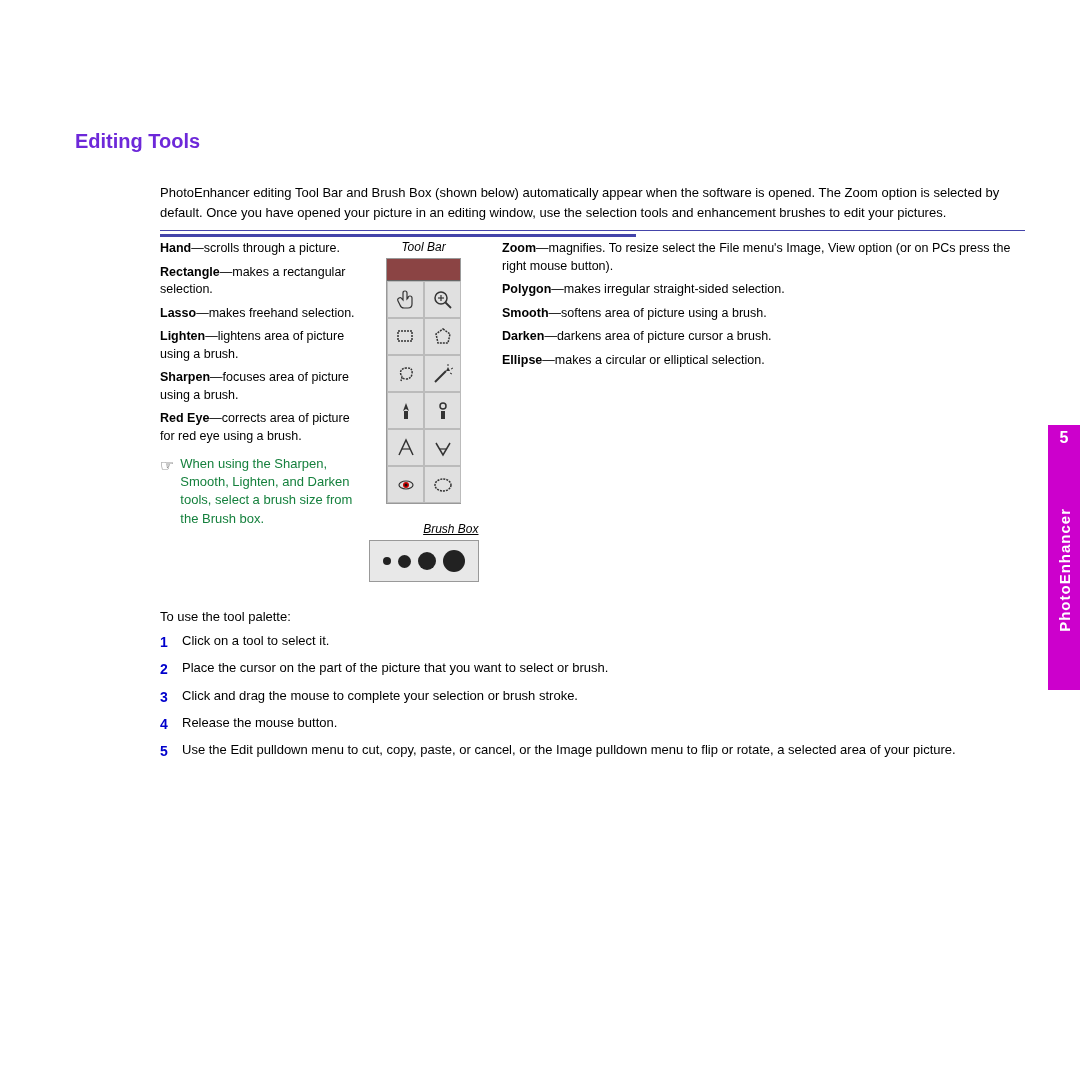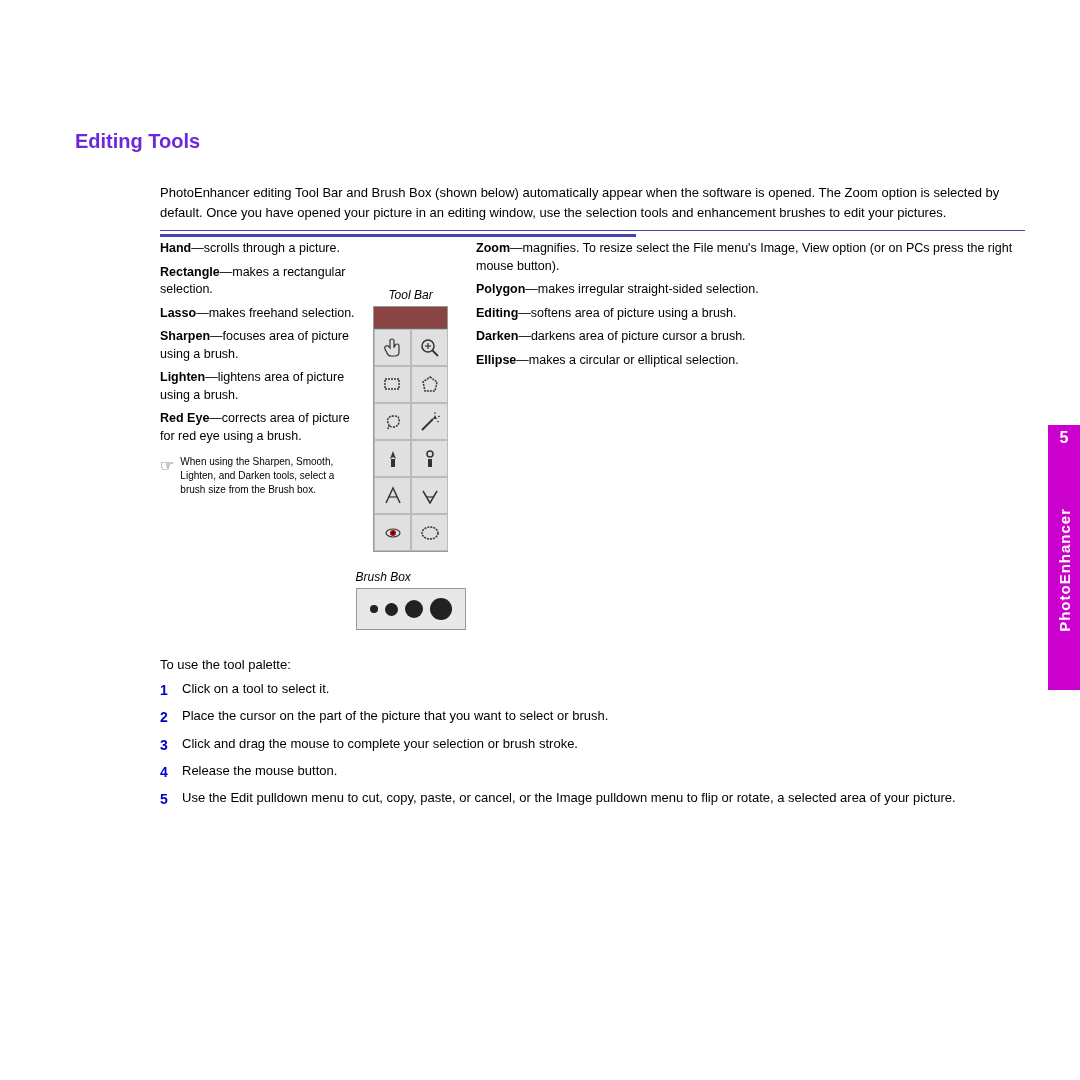--- a/index.html
+++ b/index.html
@@ -102,21 +102,21 @@
       margin-bottom: 18px;
       margin-top: 30px;
     }
 
     
     .tool-content-area {
       margin-left: 160px;
       margin-right: 55px;
       display: flex;
       flex-direction: row;
-      gap: 3px;
+      gap: 16px;
       position: relative;
     }
 
     
     .tool-left-col {
       width: 195px;
       flex-shrink: 0;
     }
 
     .tool-item {
@@ -130,21 +130,20 @@
     }
 
     
     .tool-middle-col {
       width: 105px;
       flex-shrink: 0;
       display: flex;
       flex-direction: column;
       align-items: center;
       margin-right: 10px;
-      margin-top: 48px;
     }
 
     .toolbar-label {
       font-style: italic;
       font-size: 12px;
       margin-bottom: 4px;
       text-align: center;
     }
 
     .toolbar-image {
@@ -199,31 +198,32 @@
     }
 
     .tip-icon {
       font-size: 16px;
       color: #333;
       margin-top: 1px;
       flex-shrink: 0;
     }
 
     .tip-text {
-      font-size: 10px;
-      color: #000000;
+      font-size: 13px;
+      color: #15803d;
       line-height: 1.4;
     }
 
     
     .brush-box-area {
       display: flex;
       flex-direction: column;
-      align-items: flex-start;
+      align-items: flex-end;
       margin-top: 8px;
+      text-decoration: underline;
     }
 
     .brush-label {
       font-style: italic;
       font-size: 12px;
       margin-bottom: 4px;
       text-align: center;
     }
 
     .brush-image {
@@ -303,24 +303,24 @@
       <div class="tool-item">
         <span class="tool-name">Hand</span><span>—</span><span>scrolls through a picture.</span>
       </div>
       <div class="tool-item">
         <span class="tool-name">Rectangle</span><span>—</span><span>makes a rectangular selection.</span>
       </div>
       <div class="tool-item">
         <span class="tool-name">Lasso</span><span>—</span><span>makes freehand selection.</span>
       </div>
       <div class="tool-item">
+        <span class="tool-name">Lighten</span><span>—</span><span>lightens area of picture using a brush.</span>
+      </div>
+      <div class="tool-item">
         <span class="tool-name">Sharpen</span><span>—</span><span>focuses area of picture using a brush.</span>
-      </div>
-      <div class="tool-item">
-        <span class="tool-name">Lighten</span><span>—</span><span>lightens area of picture using a brush.</span>
       </div>
       <div class="tool-item">
         <span class="tool-name">Red Eye</span><span>—</span><span>corrects area of picture for red eye using a brush.</span>
       </div>
 
       <div class="tip-box">
         <span class="tip-icon">☞</span>
         <span class="tip-text">When using the Sharpen, Smooth, Lighten, and Darken tools, select a brush size from the Brush box.</span>
       </div>
     </div>
@@ -425,21 +425,21 @@
     </div>
 
     <div class="tool-right-col">
       <div class="tool-item">
         <span class="tool-name">Zoom</span><span>—</span><span>magnifies. To resize select the File menu's Image, View option (or on PCs press the right mouse button).</span>
       </div>
       <div class="tool-item">
         <span class="tool-name">Polygon</span><span>—</span><span>makes irregular straight-sided selection.</span>
       </div>
       <div class="tool-item">
-        <span class="tool-name">Editing</span><span>—</span><span>softens area of picture using a brush.</span>
+        <span class="tool-name">Smooth</span><span>—</span><span>softens area of picture using a brush.</span>
       </div>
       <div class="tool-item">
         <span class="tool-name">Darken</span><span>—</span><span>darkens area of picture cursor a brush.</span>
       </div>
       <div class="tool-item">
         <span class="tool-name">Ellipse</span><span>—</span><span>makes a circular or elliptical selection.</span>
       </div>
     </div>
   </div>
 

